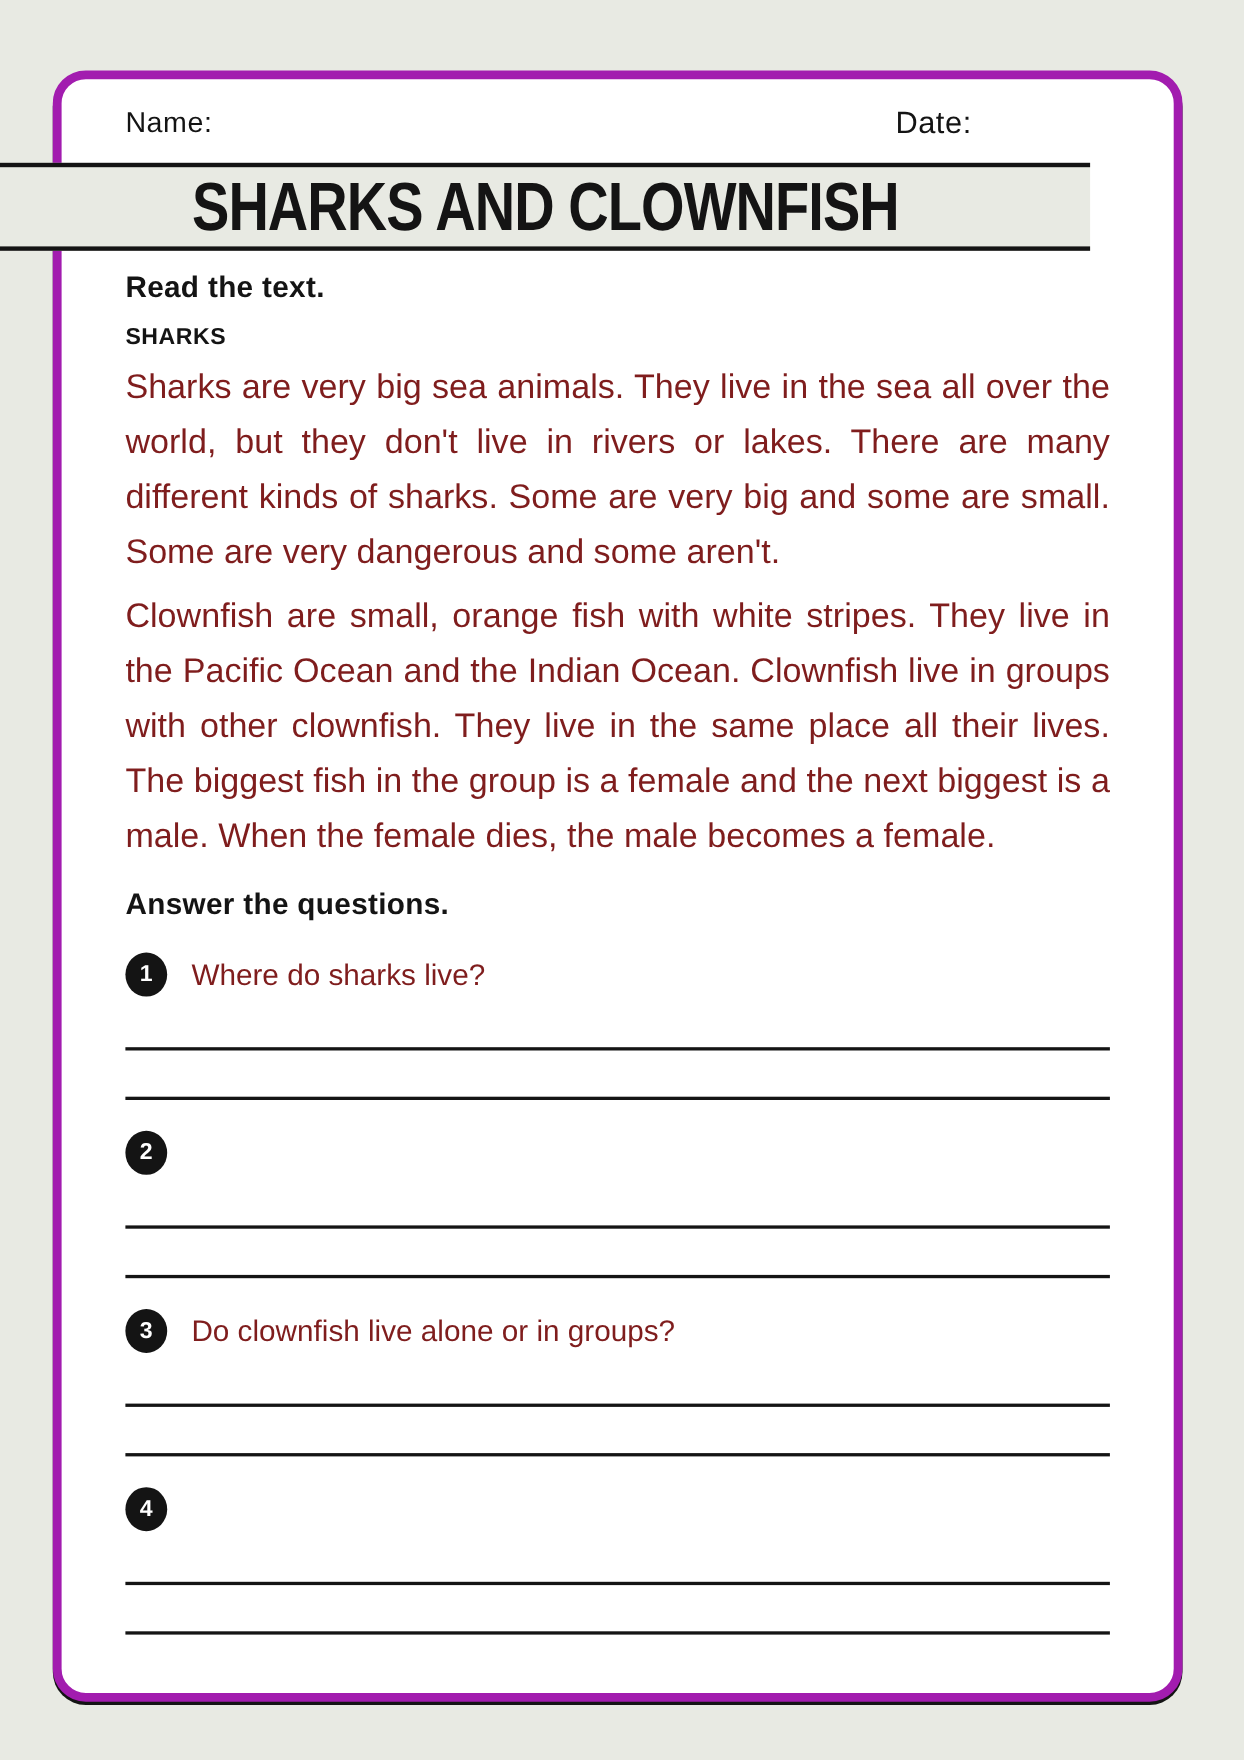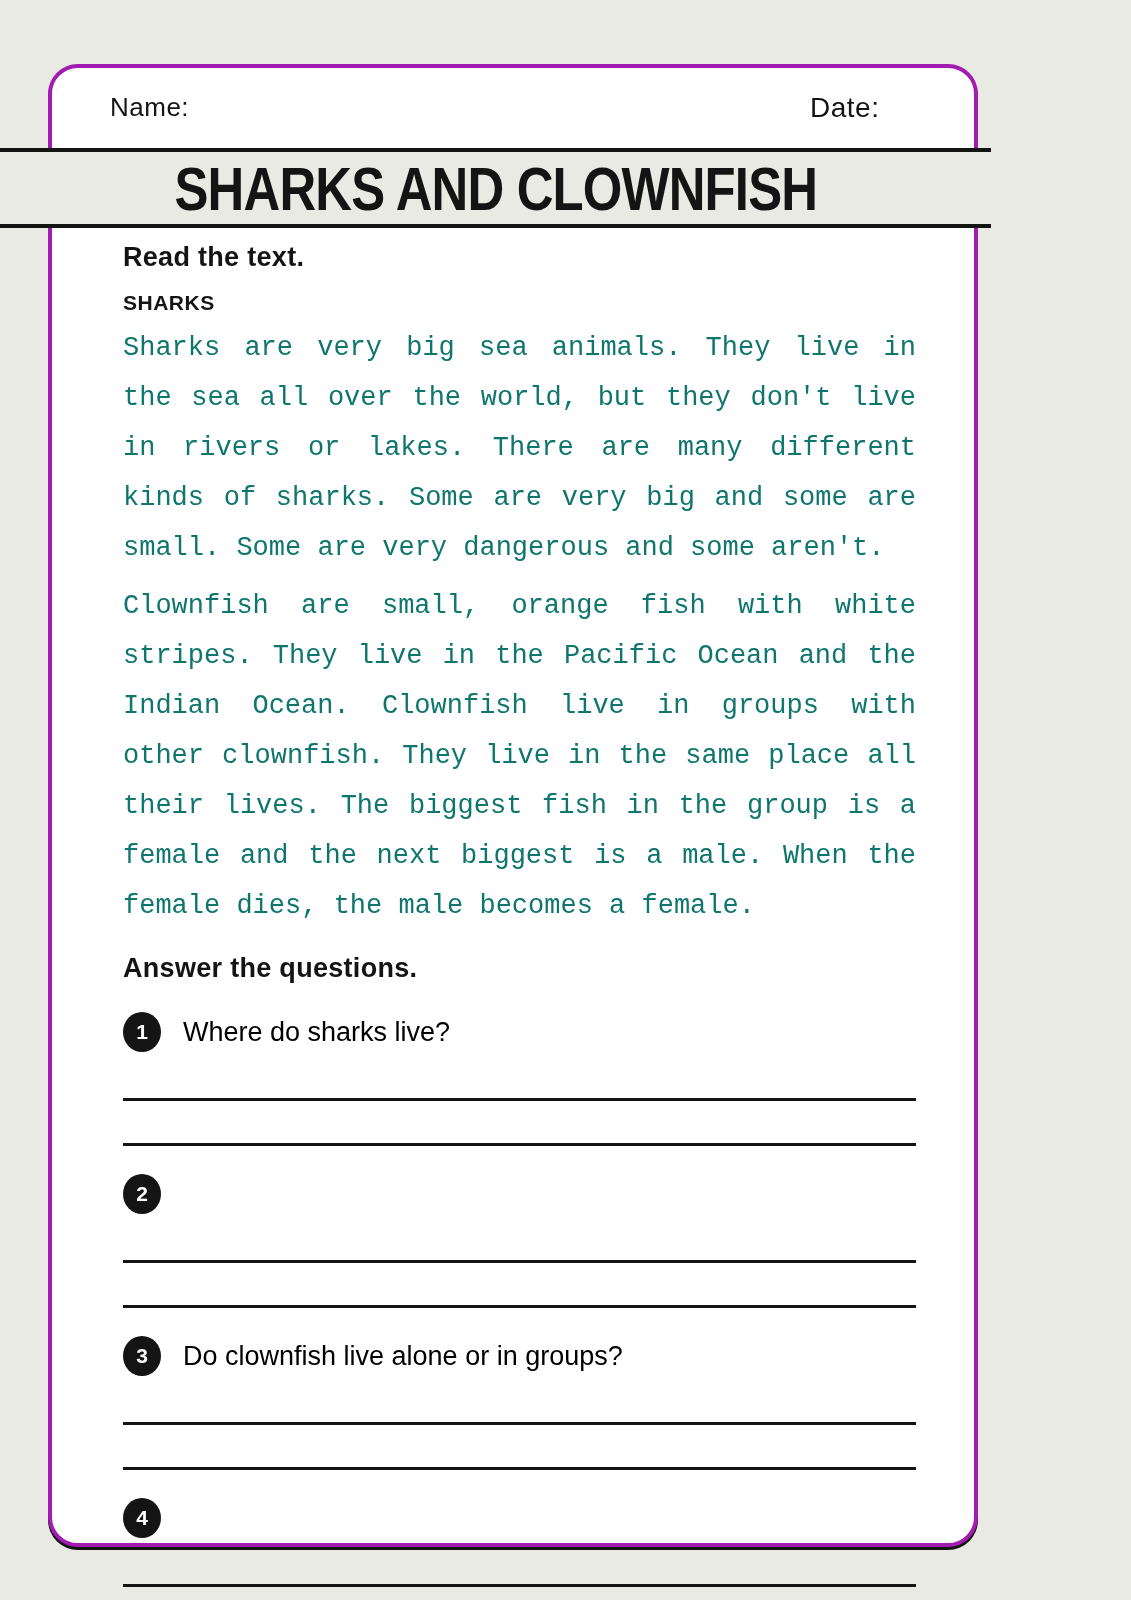--- a/index.html
+++ b/index.html
@@ -8,23 +8,23 @@
     font-family:"Liberation Sans", sans-serif;
     background:#e8eae3;
     color:#141414;
     overflow:hidden;
   }
   .page { position:relative; width:1131px; height:1600px; background:#e8eae3; }
 
   
   .sheet {
     position:absolute; left:48px; top:64px;
-    width:930px; height:1483px;
+    width:1027px; height:1483px;
     background:#ffffff;
-    border:4px solid #a21caf;
+    border:8px solid #a21caf;
     border-radius:30px;
     box-shadow:0 3px 0 #141414;
     z-index:1;
   }
 
   
   .header-row { position:absolute; top:0; left:0; right:0; height:80px; }
   .name-label {
     position:absolute; left:58px; top:24px;
     font-size:26px; letter-spacing:0.5px;
@@ -45,48 +45,47 @@
     z-index:2;
   }
   .title-band h1 {
     font-size:62px; font-weight:800; letter-spacing:-1px;
     transform:scaleX(0.82); transform-origin:center;
     white-space:nowrap; color:#141414;
   }
 
   
   .content {
-    position:absolute; top:160px; left:58px; right:58px; bottom:16px;margin-left:13px;
+    position:absolute; top:160px; left:58px; right:58px; bottom:16px;
   }
   .instruction { font-size:27px; font-weight:700; letter-spacing:0.3px; }
   .instruction.read { margin-top:14px; }
   .instruction.answer { margin-top:22px; }
 
   .section-heading {
     margin-top:18px;
     font-size:21px; font-weight:700; letter-spacing:0.5px;
   }
   .section-text {
     margin-top:8px;
-    font-size:27px; line-height:50px;
+    font-size:31px; line-height:50px;
     text-align:justify; text-justify:inter-word;
-    color:#0f766e;
-    font-family:Liberation Mono, monospace;
+    color:#7f1d1d;
   }
 
   .question { margin-top:28px; }
   .q-row { display:flex; align-items:center; gap:22px; height:40px; }
   .badge {
     flex:0 0 auto;
     width:38px; height:40px; border-radius:50%;
     background:#141414; color:#ffffff;
     font-size:21px; font-weight:700;
     display:flex; align-items:center; justify-content:center;
   }
-  .q-text { font-size:27px; color:#000000; }
+  .q-text { font-size:27px; color:#7f1d1d; }
   .answer-line {
     height:0; border-bottom:3px solid #141414;
   }
   .answer-line.first  { margin-top:46px; }
   .answer-line.second { margin-top:42px; }
 </style>
 </head>
 <body>
 
 <div class="page">

